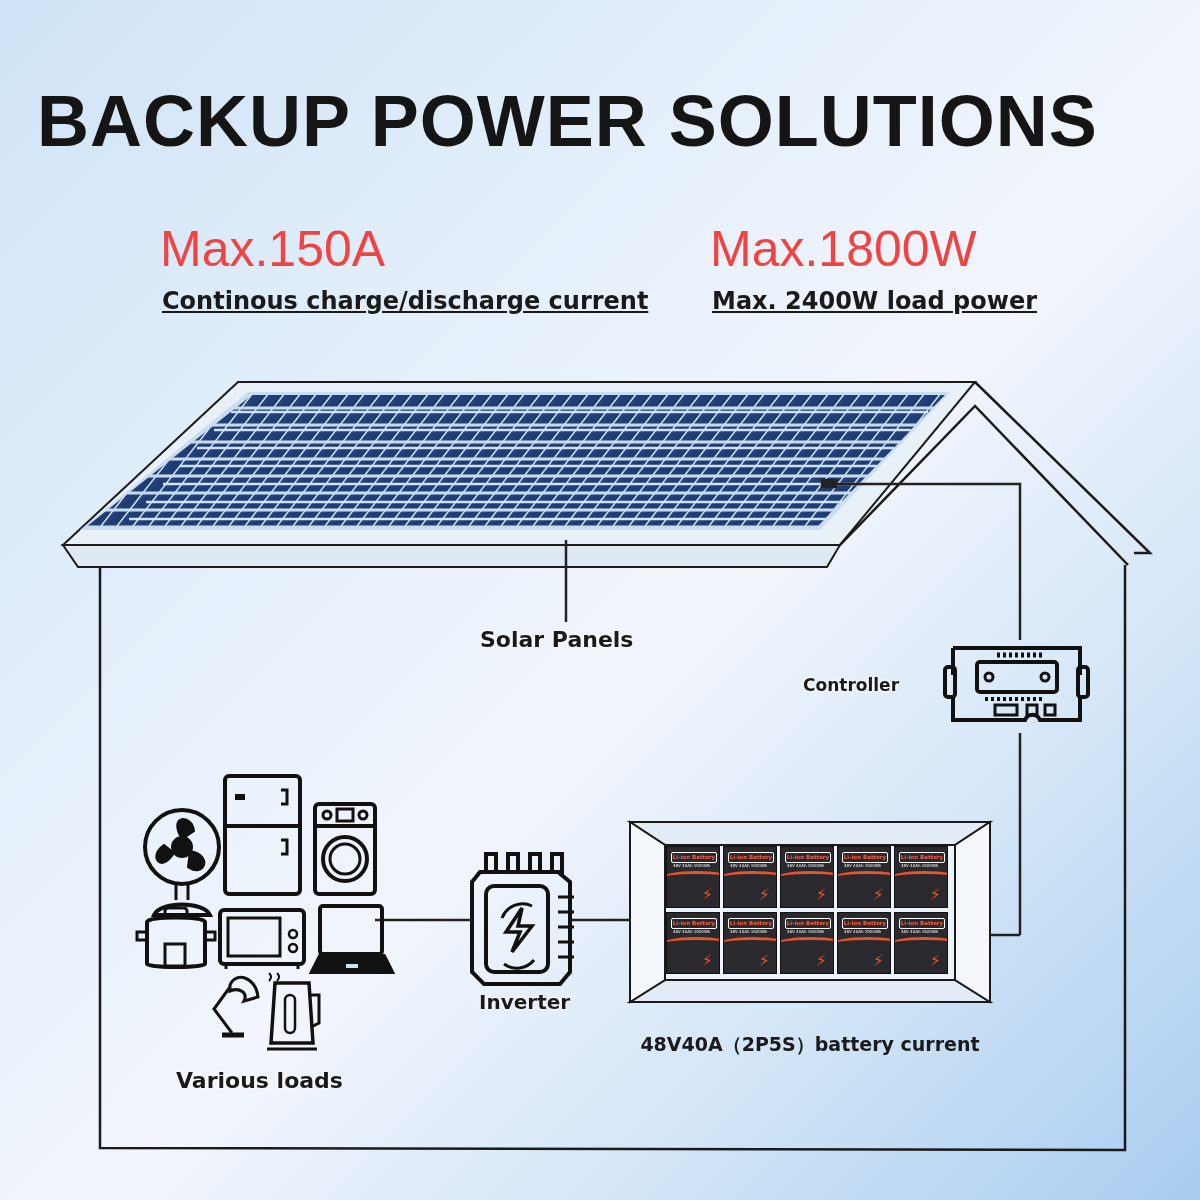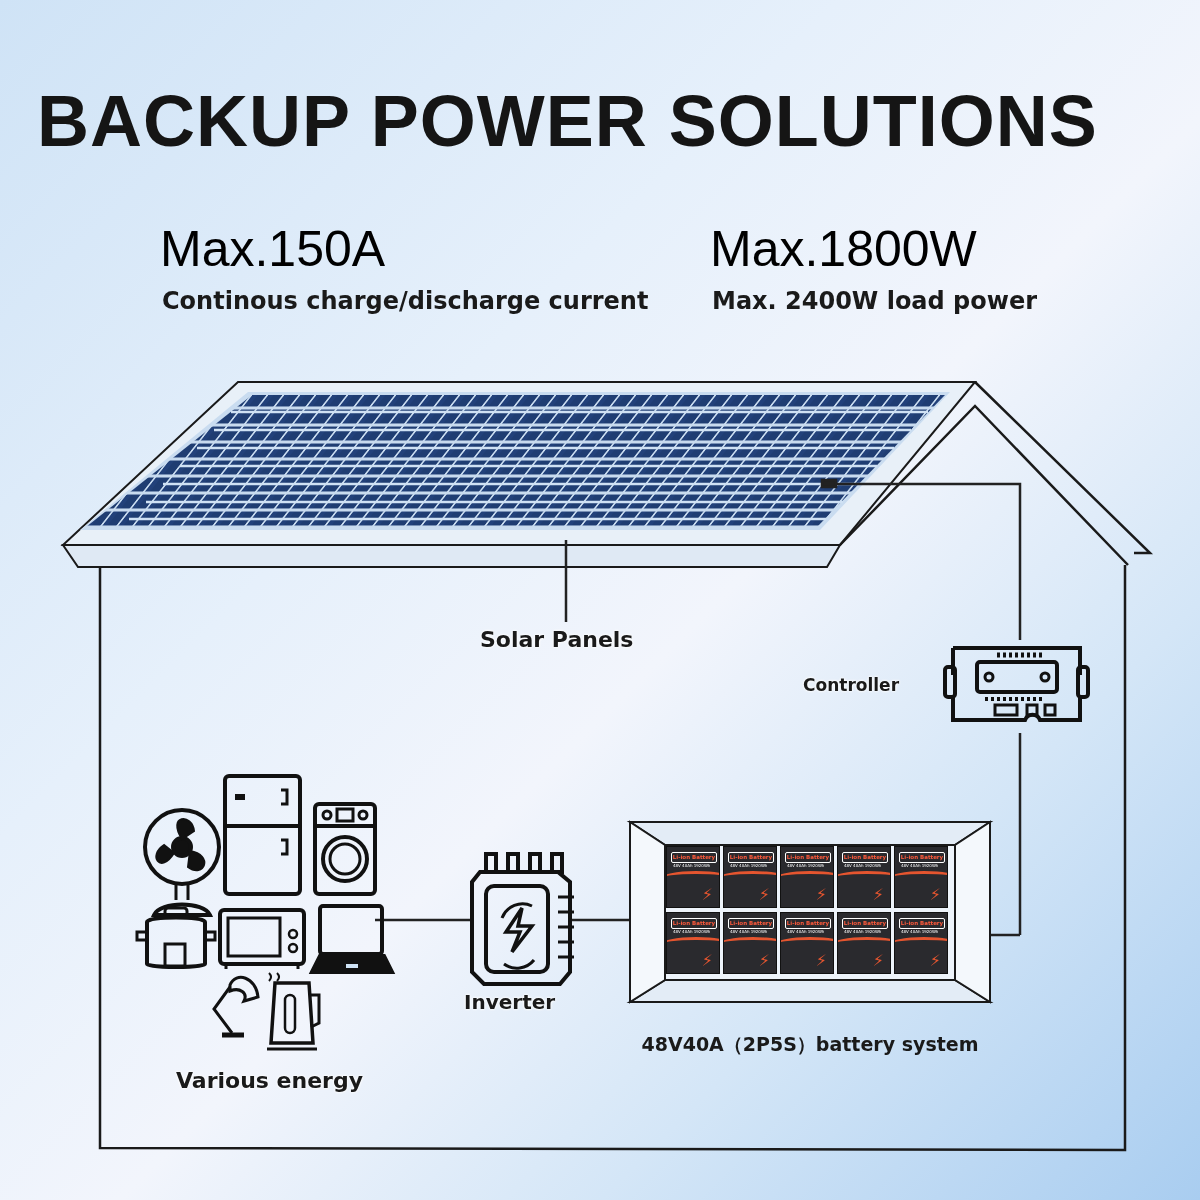--- a/index.html
+++ b/index.html
@@ -8,24 +8,24 @@
     background: linear-gradient(135deg, #cfe3f6 0%, #e6f0fb 35%, #f2f5fc 55%, #d4e6f7 75%, #a9cdf0 100%);
     font-family: "DejaVu Sans", sans-serif;
   }
   .abs { position: absolute; }
   .title {
     left: 0; width: 1170px; top: 80px; 
     font-family: "Liberation Sans", sans-serif; font-weight: bold;
     font-size: 72px; color: #151515; letter-spacing: 1px; margin-left: 37px;
   }
   .spec-big {
-    font-family: "Liberation Sans", sans-serif; font-size: 50px; color: #000000;
+    font-family: "Liberation Sans", sans-serif; font-size: 50px; color: #ef4444;
   }
   .spec-sub {
-    font-family: "DejaVu Sans", sans-serif; font-weight: bold; font-size: 24px; color: #1a1a1a;
+    font-family: "DejaVu Sans", sans-serif; font-weight: bold; font-size: 24px; color: #1a1a1a; text-decoration: underline;
   }
   .label {
     font-family: "DejaVu Sans", sans-serif; font-weight: bold; font-size: 22px; color: #1a1a1a;
     text-shadow: 0 0 3px #fff, 0 0 3px #fff;
   }
   .battery-caption {
     font-family: "DejaVu Sans", sans-serif; font-weight: bold; font-size: 19px; color: #1a1a1a;
     text-align: center; line-height: 27px;
   }
   svg.diagram { position: absolute; left: 0; top: 0; }
@@ -270,18 +270,18 @@
   <div class="batt" style="left:228px; top:66px;">
       <div class="lbl">Li-ion Battery</div>
       <div class="spec">48V 40Ah 1920Wh</div>
       <div class="swoosh"></div>
       <div class="bolt">⚡</div>
     </div>
 </div>
 
 <div class="abs label" style="left:480px; top:627px;">Solar Panels</div>
 <div class="abs label" style="left:803px; top:675px; font-size:17px;">Controller</div>
-<div class="abs label" style="left:464px; top:990px; font-size:20px;">Inverter</div>
-<div class="abs label" style="left:176px; top:1068px;">Various energy</div>
+<div class="abs label" style="left:479px; top:990px; font-size:20px;">Inverter</div>
+<div class="abs label" style="left:176px; top:1068px;">Various loads</div>
 
 <div class="abs battery-caption" style="left:620px; top:1031px; width:380px;">
-  <div>48V40A（2P5S）battery system</div>
+  <div>48V40A（2P5S）battery current</div>
 </div>
 
 </body></html>

